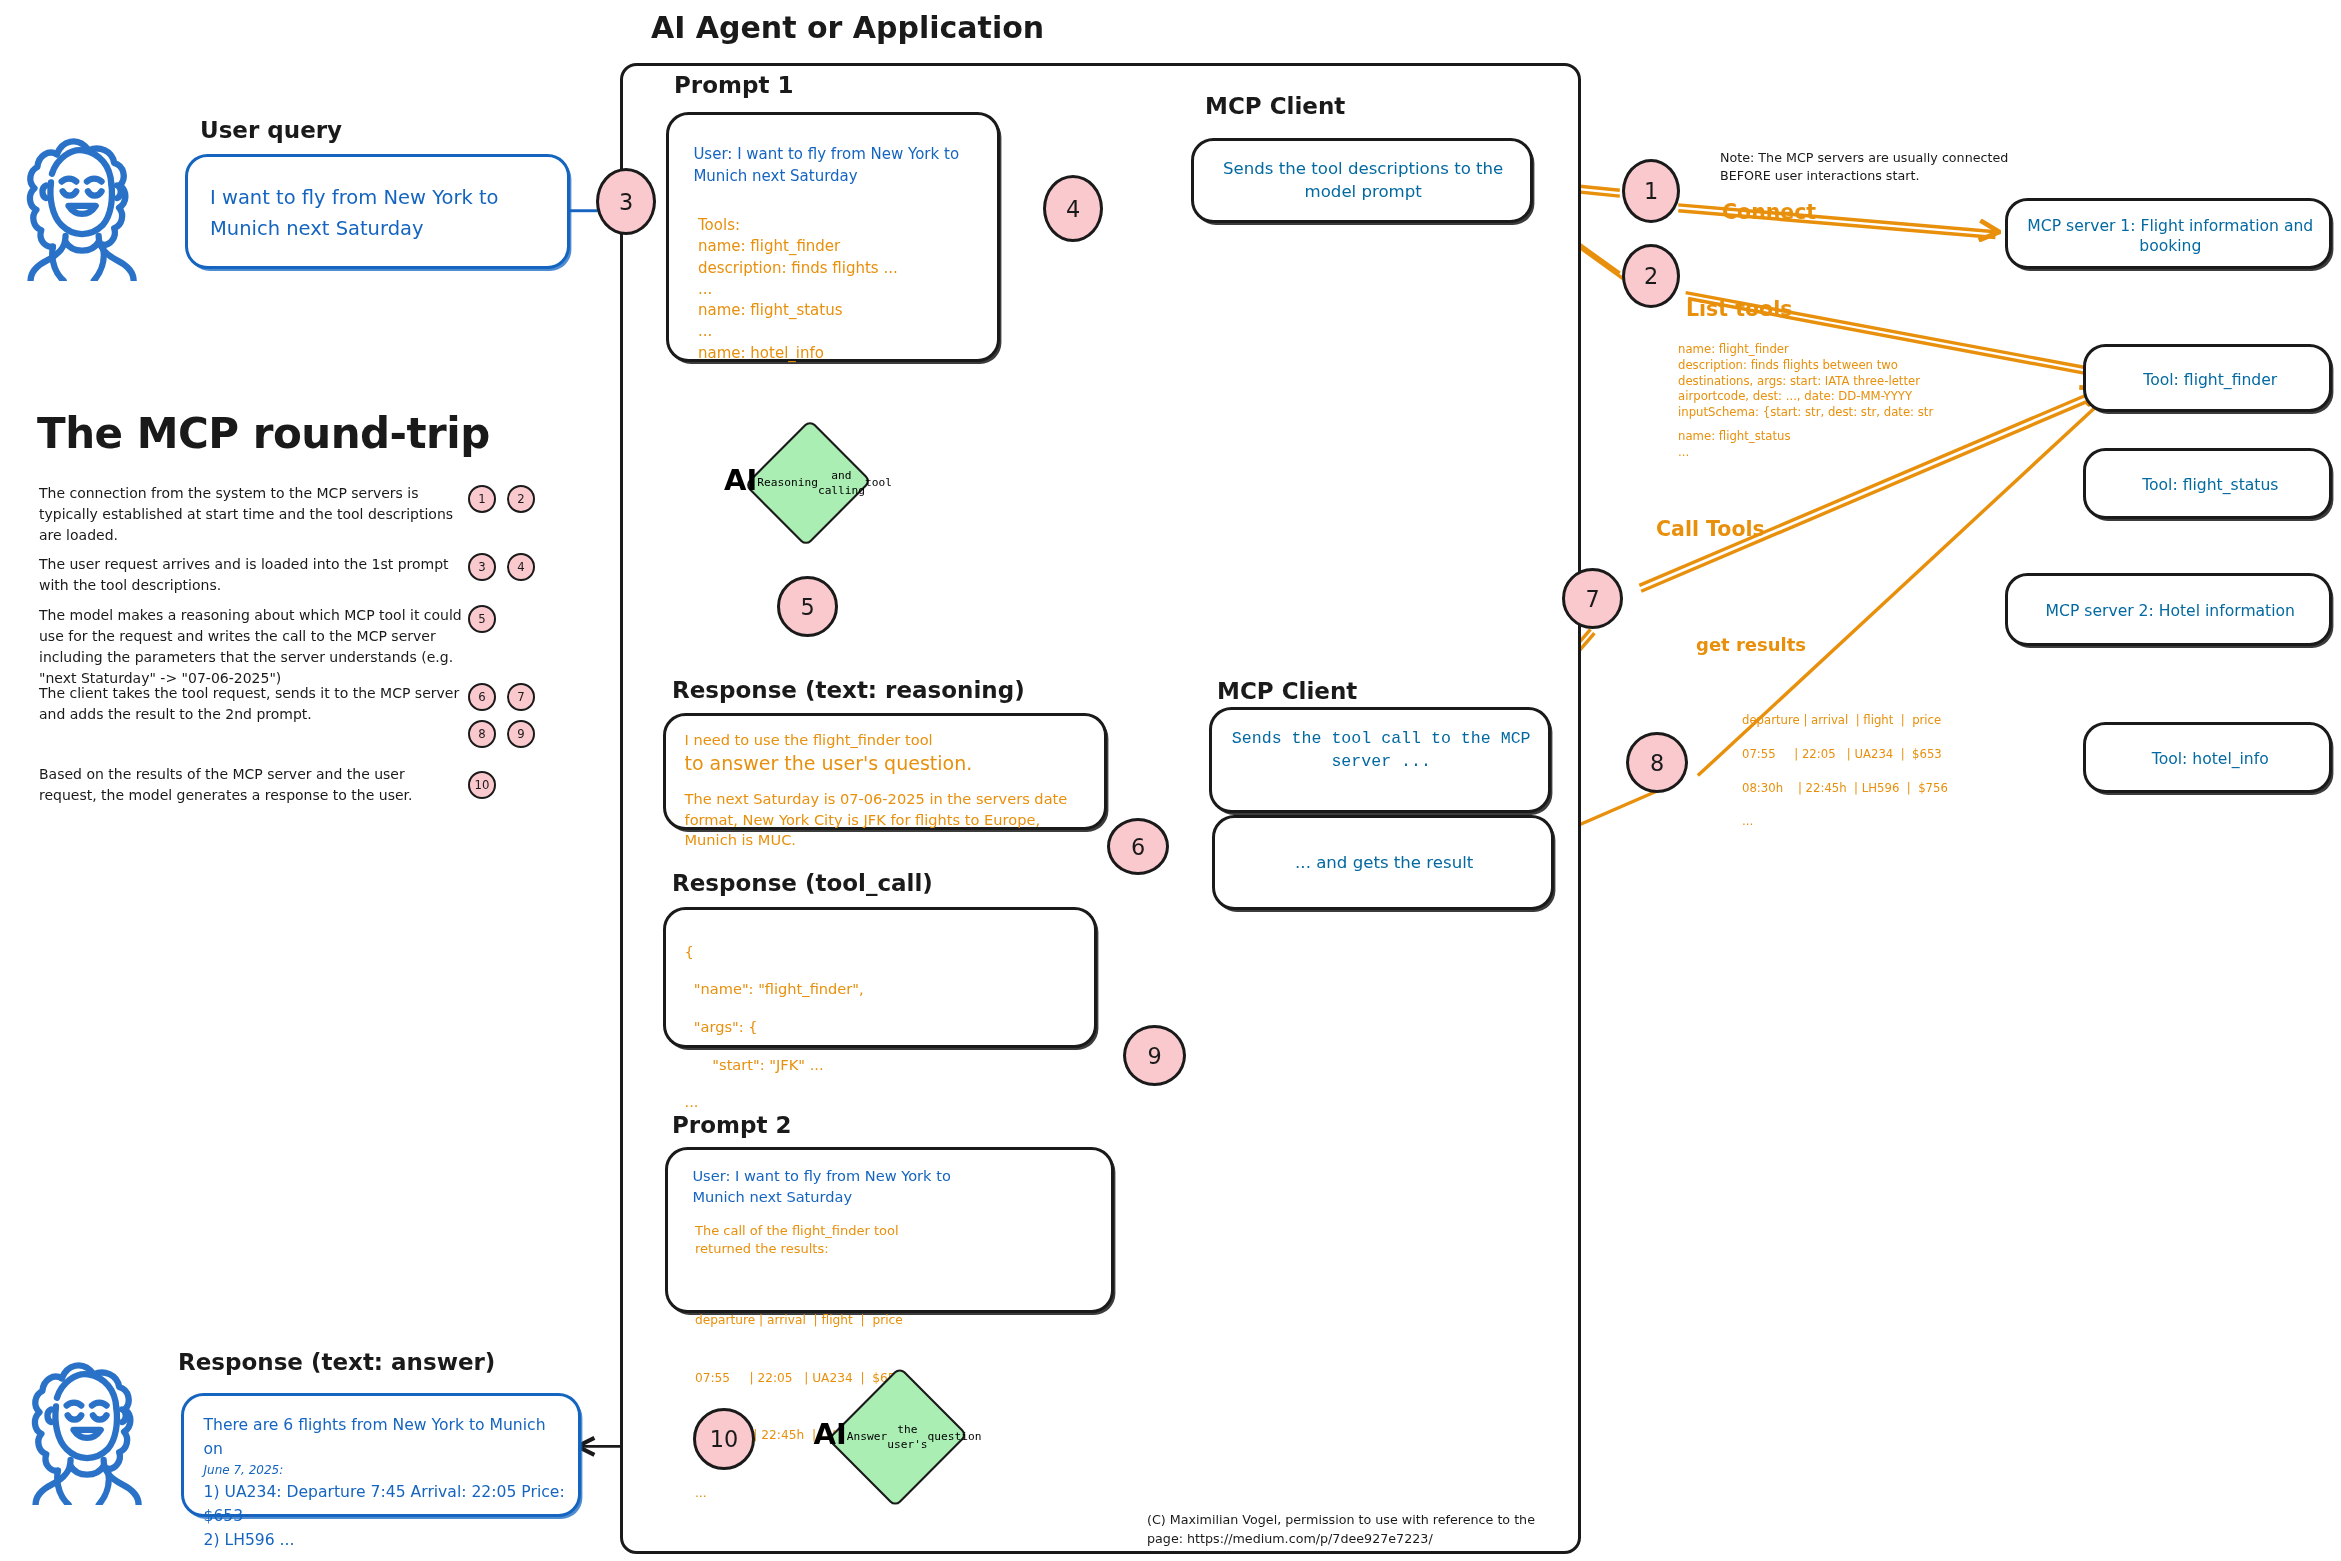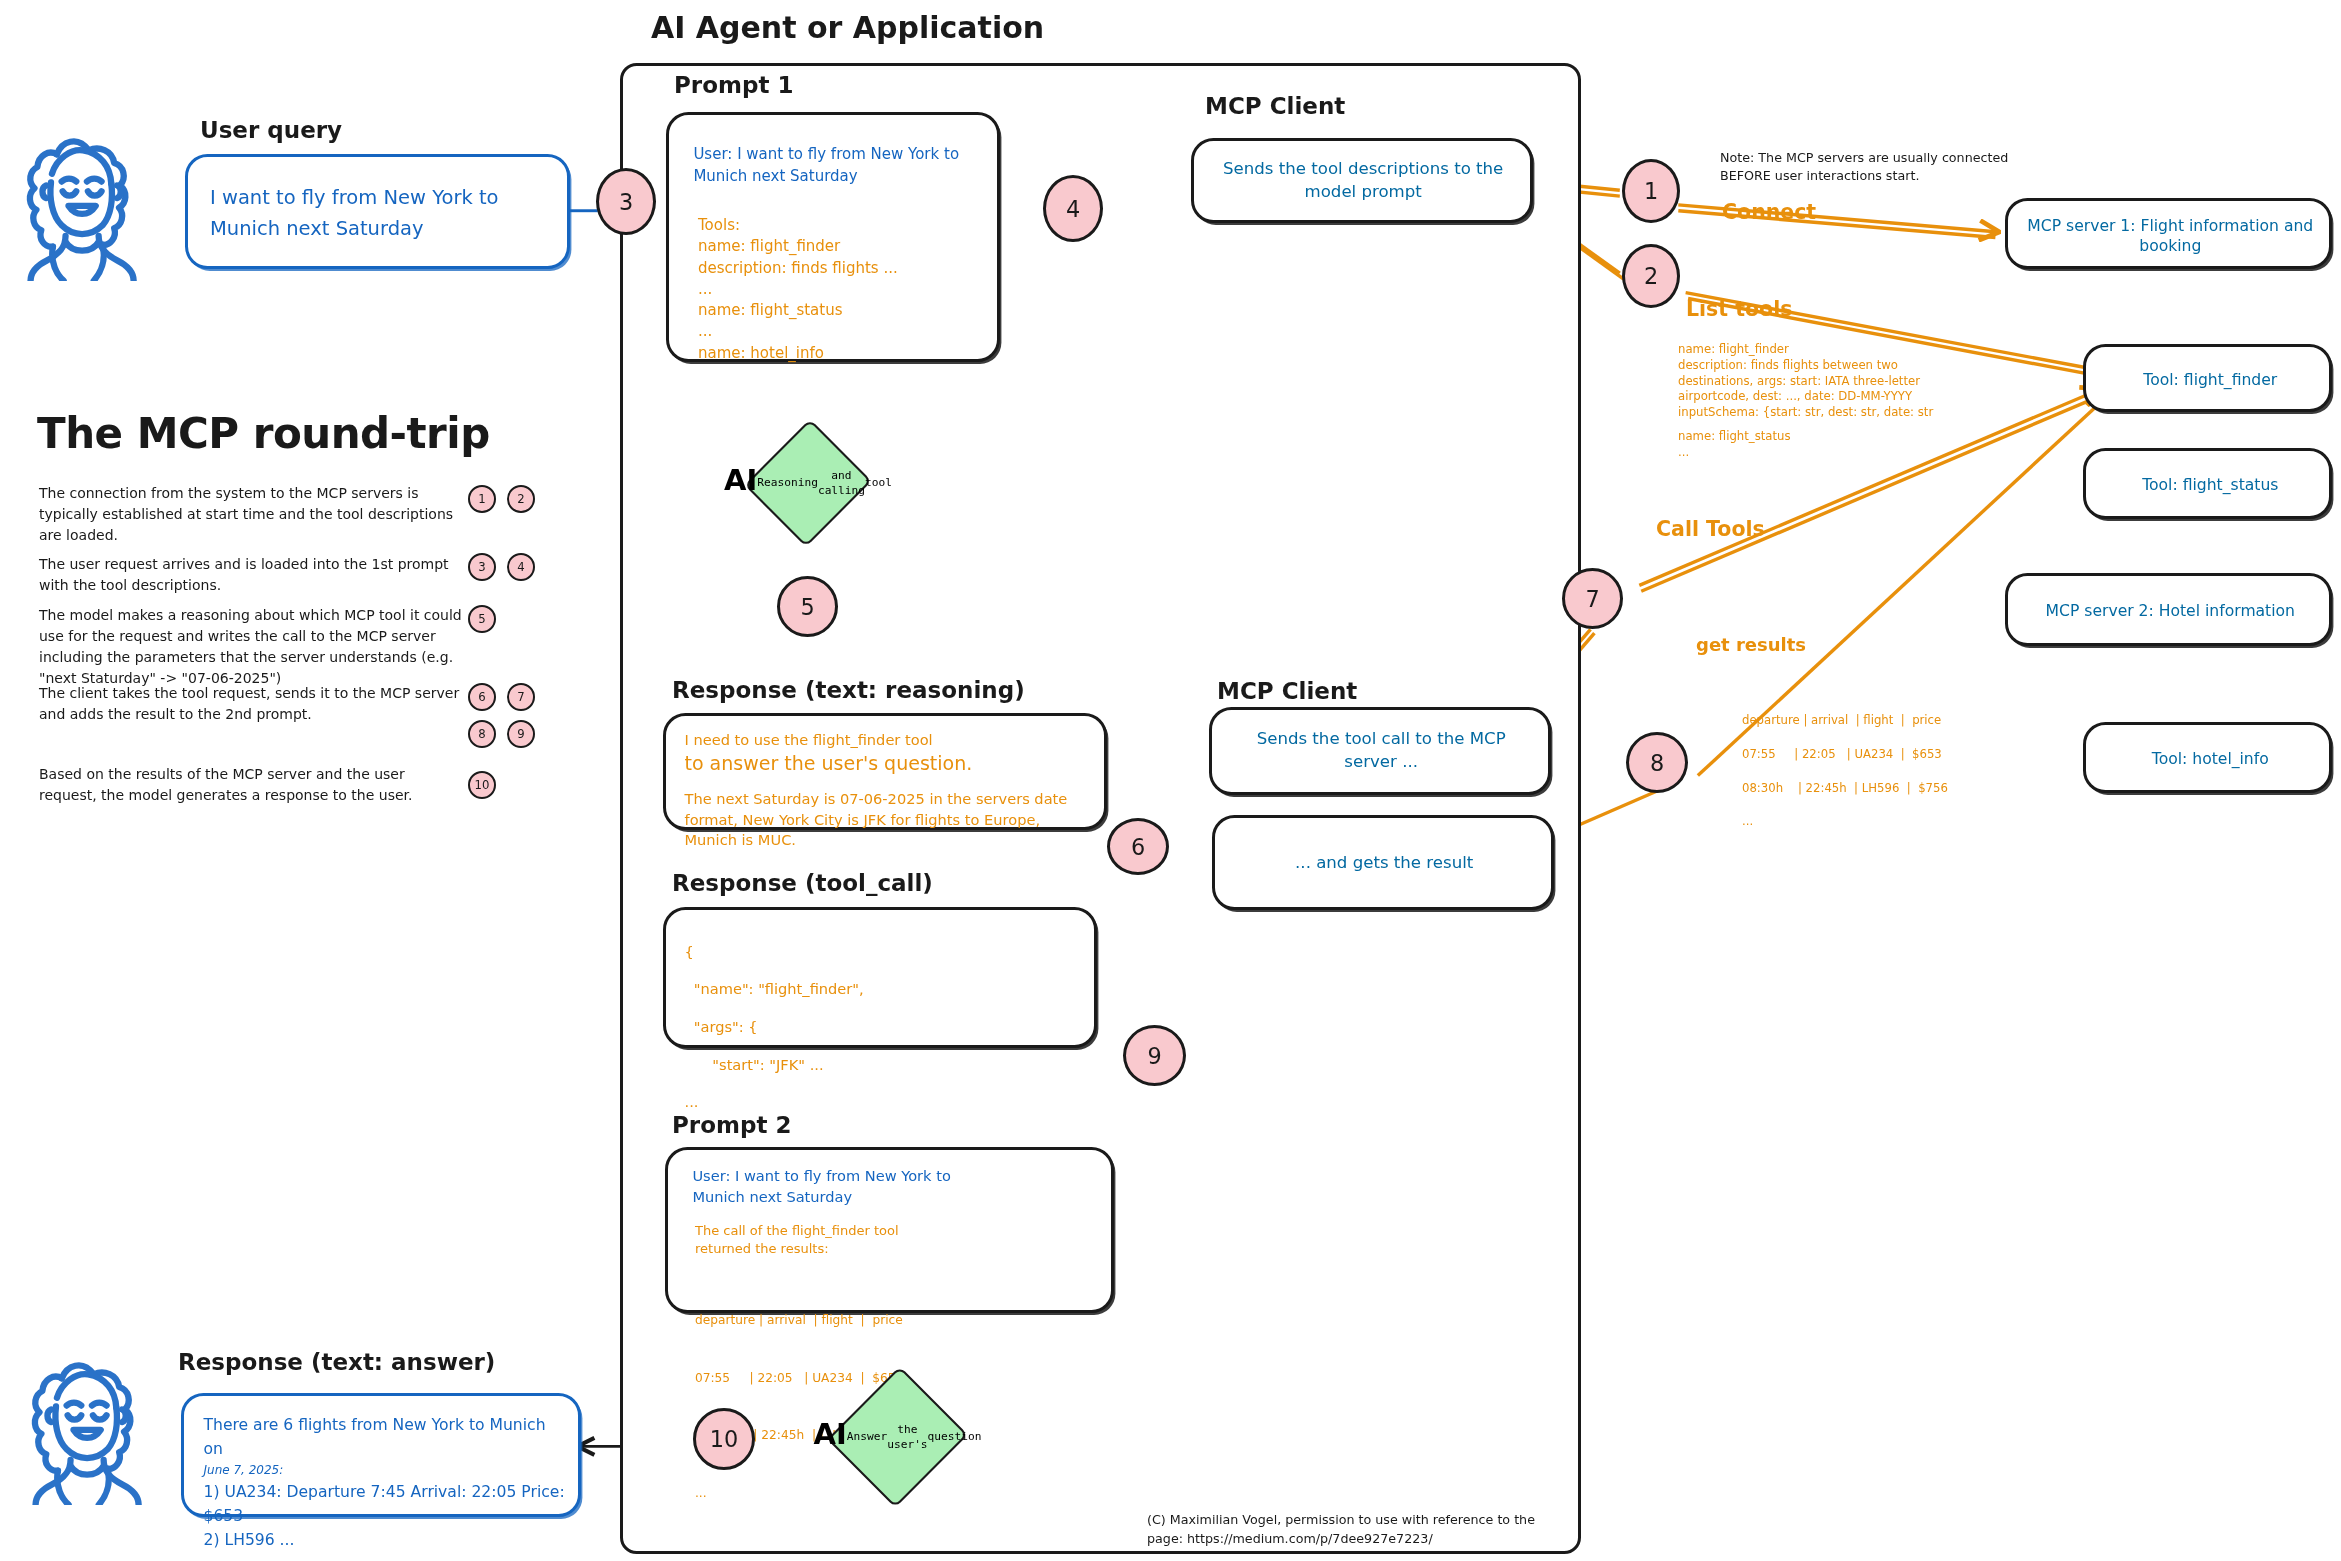--- a/index.html
+++ b/index.html
@@ -292,21 +292,21 @@
 
   <div class="abs hand h-label" style="left:1205px;top:93px;">MCP Client</div>
   <div class="rbox" style="left:1191px;top:138px;width:342px;height:85px;">
     <div class="abs boxtxt" style="left:10.7px;top:16px;width:317px;">
       <div style="font-size:16.6px;line-height:1.4;">Sends the tool descriptions to the</div>
       <div style="font-size:16.6px;line-height:1.4;">model prompt</div>
     </div>
   </div>
 
   <div class="abs hand h-label" style="left:1217px;top:678px;">MCP Client</div>
-  <div class="rbox" style="left:1209px;top:707px;width:342px;height:88px;">
+  <div class="rbox" style="left:1209px;top:707px;width:342px;height:106px;font-family:Liberation Mono, monospace;">
     <div class="abs boxtxt" style="left:10.7px;top:17px;width:317px;">
       <div style="font-size:16.6px;line-height:1.4;">Sends the tool call to the MCP</div>
       <div style="font-size:16.6px;line-height:1.4;">server ...</div>
     </div>
   </div>
   <div class="rbox" style="left:1212px;top:815px;width:342px;height:95px;">
     <div class="abs boxtxt" style="left:10.7px;top:33px;width:317px;">
       <div style="font-size:16.6px;line-height:1.4;">... and gets the result</div>
     </div>
   </div>

